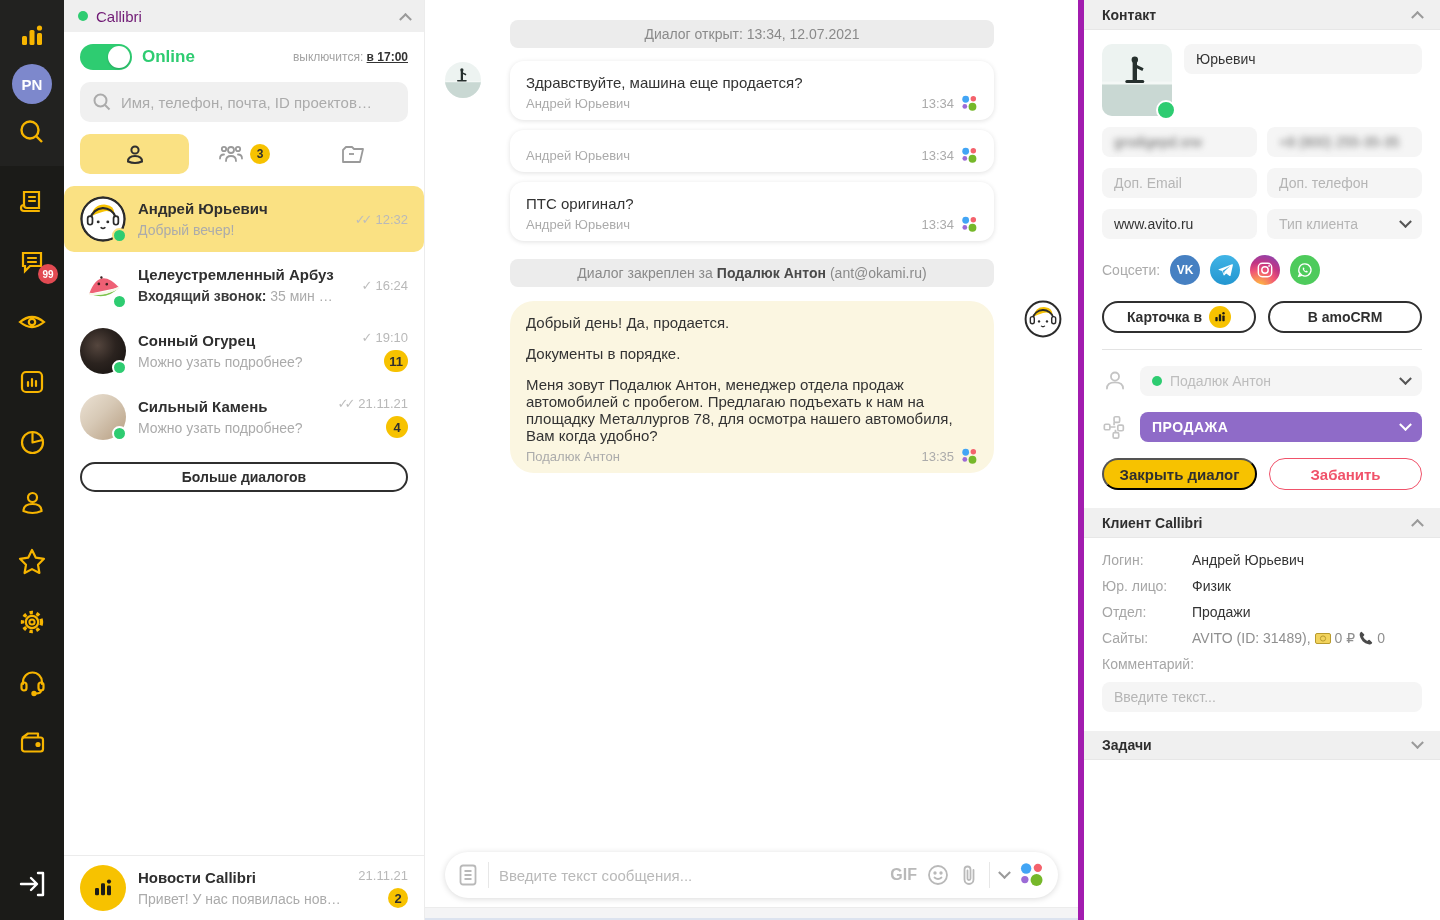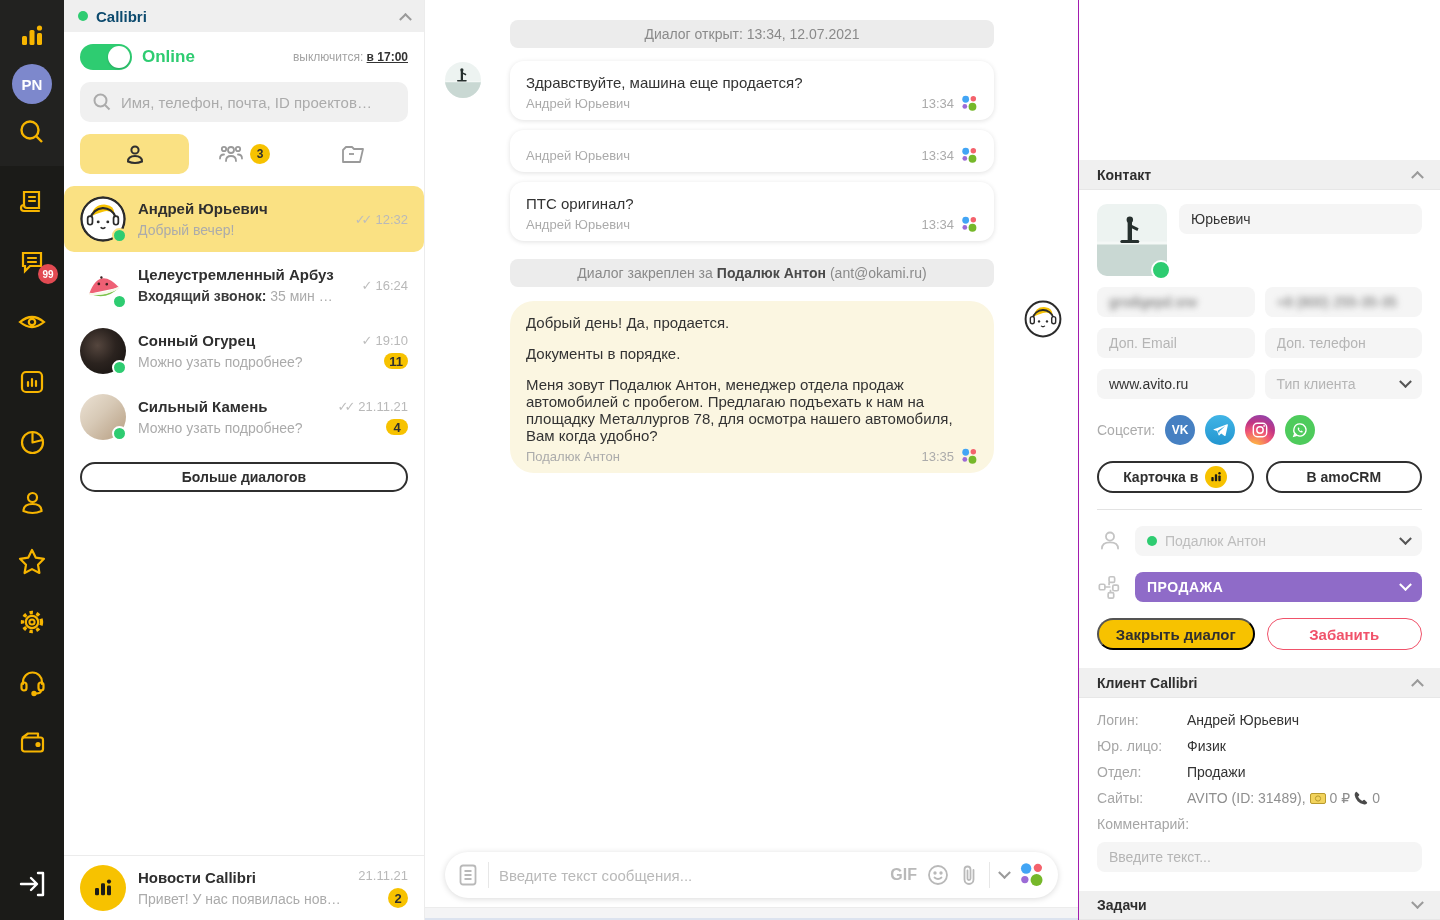--- a/index.html
+++ b/index.html
@@ -16,21 +16,21 @@
   .rail-mid { display:flex; flex-direction:column; align-items:center; padding-top:6px; }
   .rail-spacer { flex:1; }
   .rail-bottom { padding-bottom:16px; }
   .avatar-pn { width:40px; height:40px; border-radius:50%; background:#7D88CC; color:#fff; font-weight:bold; font-size:15px; display:flex; align-items:center; justify-content:center; }
   .badge-99 { position:absolute; right:-6px; bottom:-2px; background:#E24A52; color:#fff; font-size:10px; font-weight:bold; min-width:20px; height:20px; border-radius:10px; display:flex; align-items:center; justify-content:center; padding:0 3px; }
 
   
   .chatlist { width:361px; flex:none; background:#fff; border-right:1px solid #ececec; display:flex; flex-direction:column; }
   .cl-header { height:32px; background:#EFEFEF; display:flex; align-items:center; padding:0 14px; gap:8px; flex:none; }
   .cl-header .dot { width:10px; height:10px; border-radius:50%; background:#2ECC71; }
-  .cl-header .title { font-weight:bold; font-size:15px; color:#0c4a6e; }
+  .cl-header .title { font-weight:normal; font-size:15px; color:#701a75; }
   .chev { display:inline-block; width:9px; height:9px; border-right:2px solid #9a9a9a; border-bottom:2px solid #9a9a9a; }
   .chev.up { transform:rotate(-135deg) translate(-2px,-2px); }
   .chev.down { transform:rotate(45deg) translate(-2px,-2px); }
   .chev.right-side { margin-left:auto; }
 
   .cl-status { display:flex; align-items:center; padding:12px 16px 0; }
   .toggle { width:52px; height:26px; border-radius:13px; background:#2ECC71; position:relative; flex:none; cursor:pointer; }
   .toggle .knob { position:absolute; right:2px; top:2px; width:22px; height:22px; border-radius:50%; background:#fff; box-shadow:0 1px 2px rgba(0,0,0,.2); }
   .online-lbl { color:#2ECC71; font-weight:bold; font-size:17px; margin-left:10px; }
   .off-wrap { margin-left:auto; font-size:12px; color:#A3A3A3; }
@@ -54,21 +54,21 @@
   .dlg.selected .online-dot { border-color:#FAE183; }
   .dlg-mid { flex:1; min-width:0; }
   .dlg-name { font-weight:bold; font-size:15px; color:#2f2f2f; white-space:nowrap; overflow:hidden; }
   .dlg-prev { font-size:14px; color:#ABABAB; margin-top:5px; white-space:nowrap; overflow:hidden; text-overflow:ellipsis; }
   .dlg-prev b { color:#3a3a3a; font-weight:bold; }
   .dlg-right { display:flex; flex-direction:column; align-items:flex-end; gap:5px; flex:none; }
   .dlg-time { font-size:13px; color:#B9B9B9; display:flex; align-items:center; gap:4px; }
   .check { color:#BDBDBD; font-size:13px; letter-spacing:-1px; }
   .check.double::before { content:"\2713\2713"; letter-spacing:-4px; margin-right:3px; }
   .check.single::before { content:"\2713"; }
-  .unread { background:#F7C200; color:#2f2f2f; font-weight:bold; font-size:13px; min-width:22px; height:16px; border-radius:11px; display:flex; align-items:center; justify-content:center; padding:0 5px; }
+  .unread { background:#F7C200; color:#2f2f2f; font-weight:bold; font-size:13px; min-width:22px; height:22px; border-radius:11px; display:flex; align-items:center; justify-content:center; padding:0 5px; }
   .more-btn { margin:12px 16px 0; height:30px; border:2px solid #2f2f2f; border-radius:15px; background:#fff; font-weight:bold; font-size:14px; color:#2f2f2f; display:flex; align-items:center; justify-content:center; cursor:pointer; }
   .cl-spacer { flex:1; }
   .news { border-top:1px solid #ECECEC; padding:9px 16px; display:flex; gap:12px; align-items:center; cursor:pointer; }
   .news-av { width:46px; height:46px; border-radius:50%; background:#F7C200; display:flex; align-items:center; justify-content:center; flex:none; }
 
   
   .chat { flex:1; position:relative; background:#fff; display:flex; flex-direction:column; }
   .msgs { padding:20px 84px 0 85px; position:relative; }
   .sys-pill { background:#ECECEC; border-radius:8px; height:28px; display:flex; align-items:center; justify-content:center; font-size:14px; color:#8A8A8A; margin-bottom:13px; }
   .sys-pill b { color:#4a4a4a; margin:0 4px; }
@@ -86,21 +86,21 @@
 
   .input-bar { position:absolute; left:20px; right:20px; bottom:22px; height:46px; background:#fff; border-radius:24px; box-shadow:0 1px 6px rgba(0,0,0,.15); display:flex; align-items:center; padding:0 13px; gap:10px; }
   .input-bar input { flex:1; border:0; outline:none; font-size:15px; color:#555; font-family:inherit; }
   .input-bar input::placeholder { color:#B9B9B9; }
   .vdiv { width:1px; height:26px; background:#E7E7E7; }
   .gif { font-weight:bold; font-size:16px; color:#B9B9B9; cursor:pointer; }
   .ibtn { display:flex; align-items:center; cursor:pointer; color:#B9B9B9; }
   .chat-foot { position:absolute; left:0; right:0; bottom:0; height:13px; background:#F4F4F5; border-top:1px solid #ececec; border-bottom:2px solid #DCE3EF; }
 
   
-  .panel { width:362px; flex:none; border-left:1px solid #a21caf; background:#fff; display:flex; flex-direction:column;justify-content:flex-end; }
+  .panel { width:362px; flex:none; border-left:6px solid #a21caf; background:#fff; display:flex; flex-direction:column; }
   .sec-head { height:30px; background:#F0F0F0; display:flex; align-items:center; padding:0 18px; font-weight:bold; font-size:14px; color:#2f2f2f; flex:none; cursor:pointer; border-bottom:1px solid #e7e7e7; }
   .panel-body { padding:14px 18px 0; }
   .c-grid { display:flex; gap:12px; }
   .c-av { width:70px; height:72px; border-radius:10px; position:relative; flex:none; }
   .c-av .pic { width:70px; height:72px; border-radius:10px; overflow:hidden; display:block; }
   .c-av .online-dot { width:20px; height:20px; right:-4px; bottom:-4px; }
   .c-names { flex:1; display:flex; flex-direction:column; gap:11px; }
   .field { background:#F5F5F5; border-radius:8px; height:30px; display:flex; align-items:center; padding:0 12px; font-size:14px; color:#333; border:0; outline:none; width:100%; font-family:inherit; }
   input.field::placeholder { color:#B5B5B5; }
   .pair { display:flex; gap:10px; margin-top:11px; }

